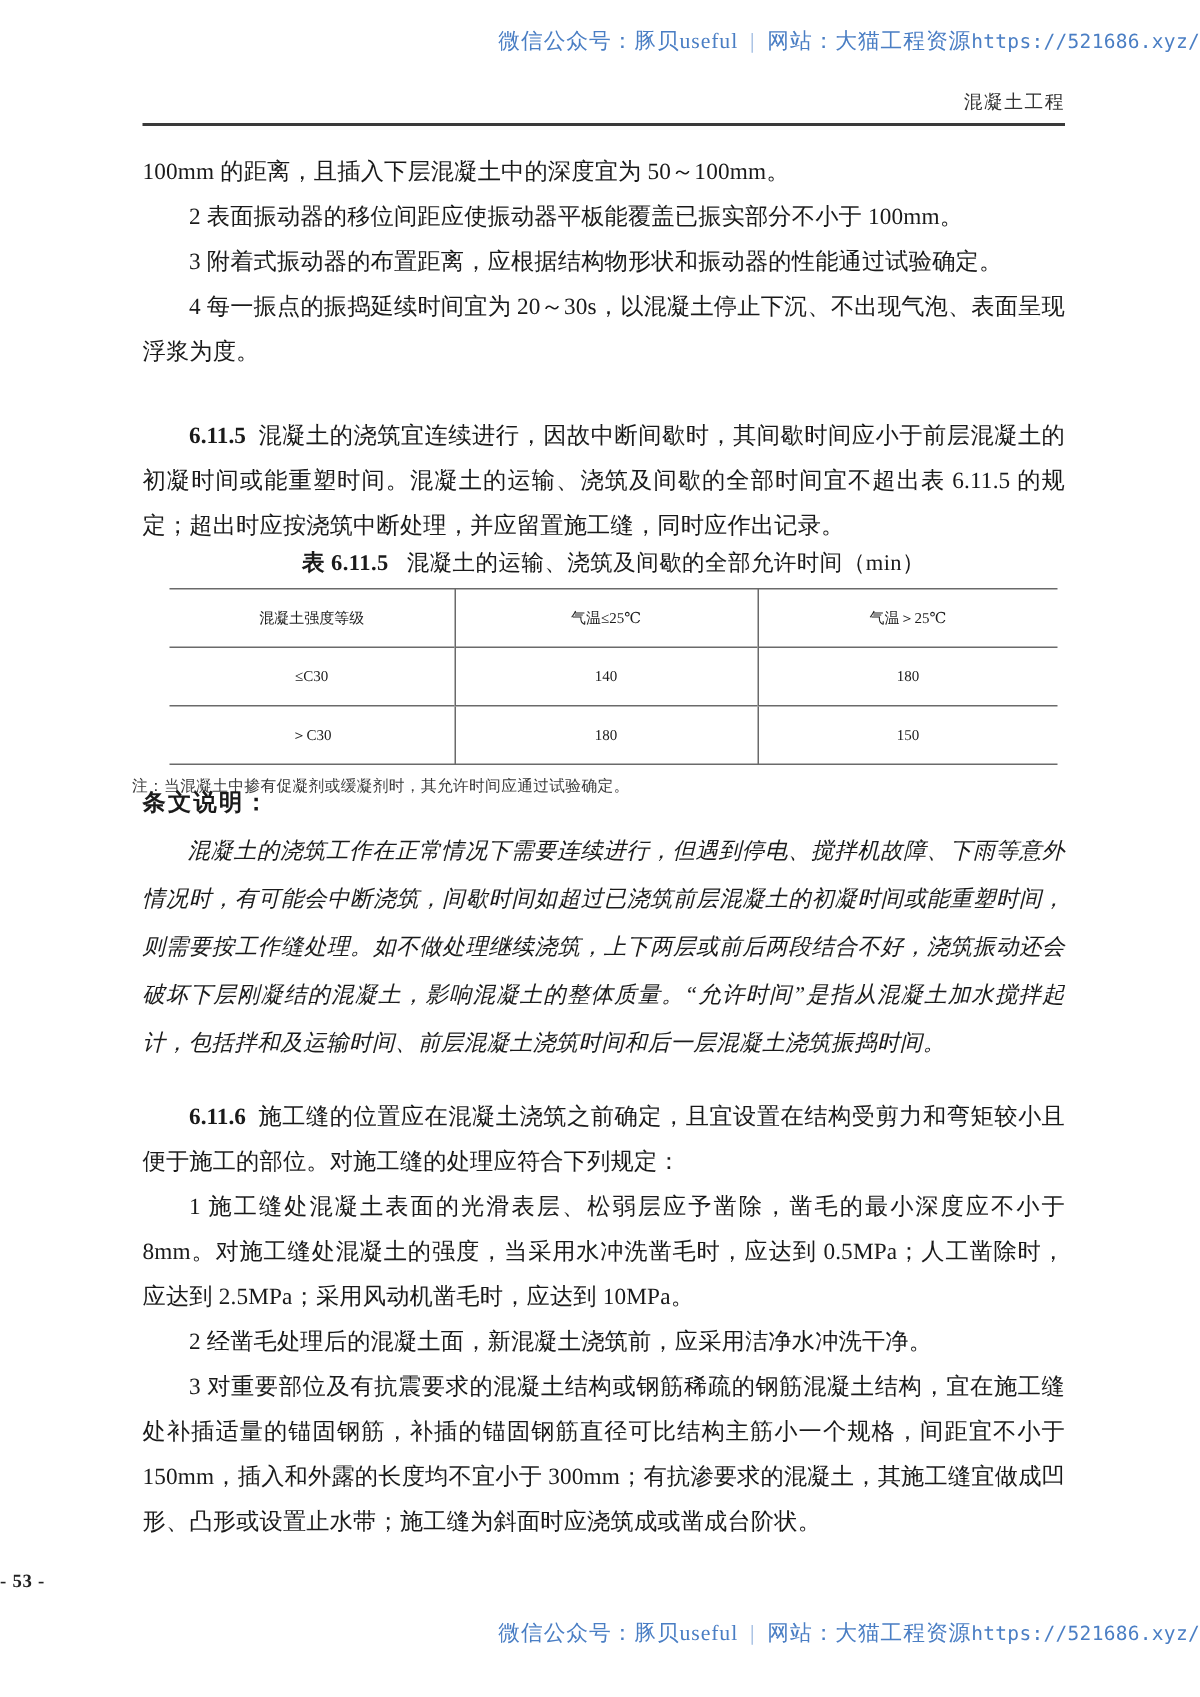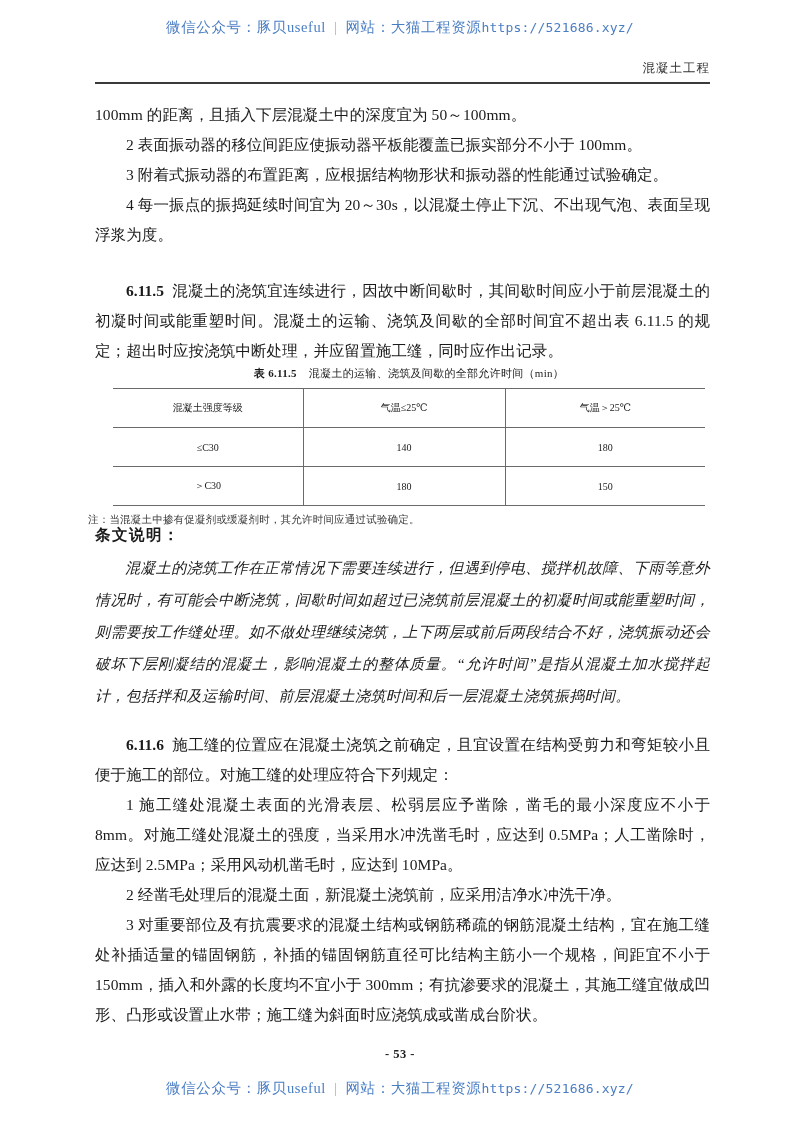--- a/index.html
+++ b/index.html
@@ -16,21 +16,21 @@
     color: #1a1a1a;
     overflow: hidden;
     box-sizing: border-box;
   }
 
   
   .watermark {
     position: absolute;
     left: 0;
     width: 800px;
-    text-align: center;
+    text-align: right;
     color: #4a7ec4;
     font-size: 14.5px;
     letter-spacing: 0.6px;
     white-space: nowrap;
     font-family: "Liberation Serif", "DejaVu Serif", serif;
   }
   .watermark-top { top: 18px; }
   .watermark-bottom { top: 1079px; }
   .wm-sep {
     display: inline-block;
@@ -87,21 +87,21 @@
   .secnum + span { }
 
   
   .table-wrap {
     position: absolute;
     left: 113px;
     top: 366px;
     width: 592px;
   }
   .table-caption {
-    font-size: 11px;
+    font-size: 15px;
     text-align: center;
     margin-bottom: 7px;
     letter-spacing: 0.3px;
   }
   .table-caption .cap-num { font-weight: bold; }
   .cap-gap { display:inline-block; width: 12px; }
   table.data {
     width: 592px;
     border-collapse: collapse;
     font-size: 10px;
@@ -165,21 +165,21 @@
     top: 730px;
     width: 615px;
   }
 
   
   .pagenum {
     position: absolute;
     left: 0;
     top: 1047px;
     width: 800px;
-    text-align: center;
+    text-align: left;
     font-size: 12.5px;
     font-weight: bold;
     color: #222222;
     letter-spacing: 0.5px;
   }
 </style>
 </head>
 <body>
 
 <div class="page">

